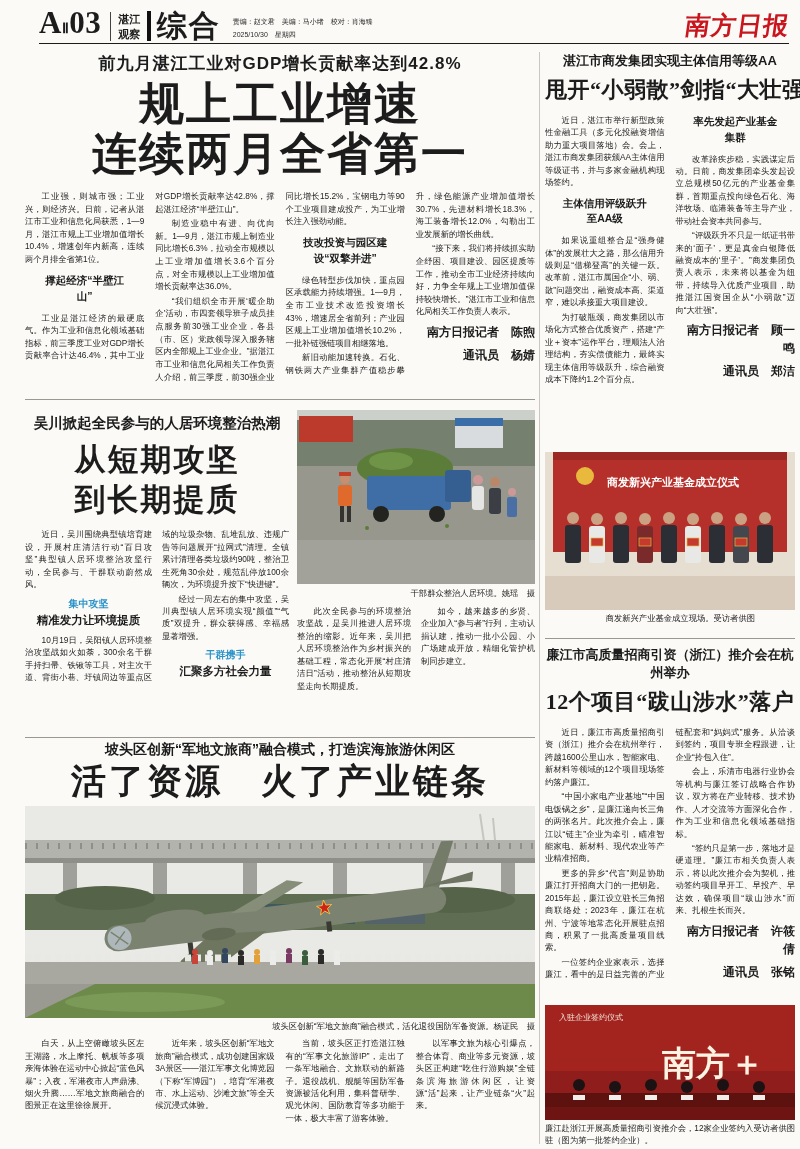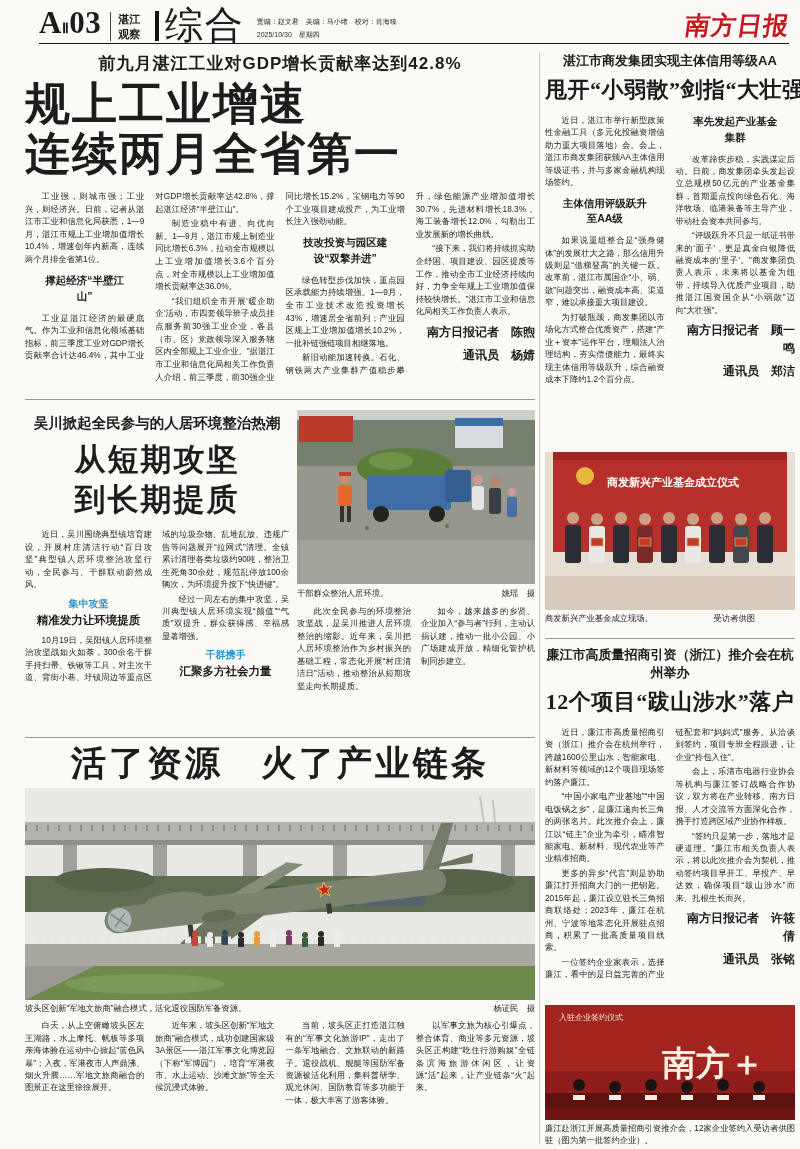--- a/index.html
+++ b/index.html
@@ -8,41 +8,41 @@
     width:800px; height:1149px; position:relative;
     background:#fbfaf7; color:#1c1c1c;
     font-family:"Liberation Sans", sans-serif;
   }
 
   
   #header { position:absolute; left:39px; top:7px; width:750px; height:37px;
     border-bottom:1.5px solid #1b1b1b; display:flex; align-items:center; }
   .edition { font-size:31px; font-weight:700; line-height:33px; font-family:"Liberation Serif", serif; letter-spacing:.5px; white-space:nowrap; }
   .edition .roman { font-size:14px; }
-  .sec-stack { font-size:11px; font-weight:700; line-height:1.3; margin:3px 12px 0 9px;
+  .sec-stack { font-size:11px; font-weight:700; line-height:1.3; margin:3px 4px 0 9px;
     padding-left:7px; border-left:1px solid #444; }
   .thickbar { width:3.5px; height:30px; background:#111; margin:2px 6px 0 3px; }
-  .page-title { font-size:38px; font-weight:400; line-height:33px; letter-spacing:2px; }
+  .page-title { font-size:30px; font-weight:700; line-height:33px; letter-spacing:2px; }
   .credits { font-size:7px; color:#2a2a2a; margin:6px 0 0 12px; line-height:1.9; white-space:nowrap; }
   .masthead { margin-left:auto; color:#c9161e; font-weight:900; font-size:25px; line-height:30px;
     font-family:"Liberation Serif", serif; transform:skewX(-8deg); letter-spacing:1px; margin-top:2px; }
 
   
   .para { text-indent:2em; margin-bottom:2px; }
   .colsub { font-weight:700; font-size:10.5px; text-align:center; margin:7px 17px; break-inside:avoid; }
   .byline { text-align:right; font-weight:700; font-size:12px; margin-top:5px; text-indent:0; }
   .hrule { position:absolute; left:25px; width:510px; border-top:1px solid #9b9892; }
   #vdivider { position:absolute; left:539px; top:52px; height:1092px; width:1px; background:#c9c6c0; }
-  .cap-row { display:flex; justify-content:space-between; font-size:8.3px; color:#222; }
+  .cap-row { display:flex; justify-content:flex-end; font-size:8.3px; color:#222; }
   .photo-frame { display:block; background:#ddd; }
 
   
   #main-art { position:absolute; left:25px; top:52px; width:510px; }
   .kicker-lg { text-align:center; font-size:17px; font-weight:700; letter-spacing:1px; }
-  .head-xl { font-size:45px; font-weight:900; line-height:1.1;
+  .head-xl { text-align:center; font-size:45px; font-weight:900; line-height:1.1;
     letter-spacing:2px; margin-top:5px; font-family:"Liberation Serif", serif; }
   .body-cols4 { margin-top:11px; height:202px; column-count:4; column-gap:11px;
     font-size:8.3px; line-height:1.52; text-align:justify; overflow:hidden; }
 
   
   #wc { position:absolute; left:25px; top:406px; width:510px; height:327px; }
   .wc-left { position:absolute; left:0; top:8px; width:264px; height:327px; }
   .wc-kicker { font-size:14.5px; font-weight:700; text-align:center; }
   .wc-head { font-size:31px; font-weight:900; text-align:center; line-height:1.28;
     letter-spacing:2px; margin:7px 0 9px; font-family:"Liberation Serif", serif; }
@@ -176,20 +176,21 @@
   </div>
   <div class="wc-body-right">
     <p class="para">此次全民参与的环境整治攻坚战，是吴川推进人居环境整治的缩影。近年来，吴川把人居环境整治作为乡村振兴的基础工程，常态化开展“村庄清洁日”活动，推动整治从短期攻坚走向长期提质。</p>
     <p class="para">如今，越来越多的乡贤、企业加入“参与者”行列，主动认捐认建，推动一批小公园、小广场建成开放，精细化管护机制同步建立。</p>
   </div>
 </div>
 
 <div class="hrule" style="top:737px"></div>
 
 <div id="pt">
+  <div class="pt-kicker">坡头区创新“军地文旅商”融合模式，打造滨海旅游休闲区</div>
   <div class="pt-head">活了资源　火了产业链条</div>
 
   <svg class="pt-photo photo-frame" viewBox="0 0 510 212">
     <rect x="0" y="0" width="510" height="212" fill="#e9eae5"></rect>
     <path d="M455 8 L462 56 M468 12 L472 56" stroke="#c6c6c0" stroke-width="2" fill="none"></path>
     <rect x="0" y="34" width="510" height="20" fill="#b3b3ad"></rect>
     <line x1="0" y1="40" x2="510" y2="40" stroke="#8f8f89" stroke-width="6" stroke-dasharray="2 9"></line>
     <rect x="0" y="52" width="510" height="5" fill="#8f8f89"></rect>
     <rect x="38" y="57" width="14" height="42" fill="#a0a09a"></rect>
     <rect x="128" y="57" width="14" height="42" fill="#a0a09a"></rect>
@@ -317,21 +318,21 @@
   <div class="rail-rule"></div>
 
   <div id="rail-a2">
     <div class="rl-kicker">廉江市高质量招商引资（浙江）推介会在杭州举办</div>
     <div class="rl-head">12个项目“跋山涉水”落户</div>
     <div class="rl-body">
       <p class="para">近日，廉江市高质量招商引资（浙江）推介会在杭州举行，跨越1600公里山水，智能家电、新材料等领域的12个项目现场签约落户廉江。</p>
       <p class="para">“中国小家电产业基地”“中国电饭锅之乡”，是廉江递向长三角的两张名片。此次推介会上，廉江以“链主”企业为牵引，瞄准智能家电、新材料、现代农业等产业精准招商。</p>
       <p class="para">更多的异乡“代言”则是协助廉江打开招商大门的一把钥匙。2015年起，廉江设立驻长三角招商联络处；2023年，廉江在杭州、宁波等地常态化开展驻点招商，积累了一批高质量项目线索。</p>
       <p class="para">一位签约企业家表示，选择廉江，看中的是日益完善的产业链配套和“妈妈式”服务。从洽谈到签约，项目专班全程跟进，让企业“拎包入住”。</p>
-      <p class="para">会上，乐清市电器行业协会等机构与廉江签订战略合作协议，双方将在产业转移、南方日报、人才交流等方面深化合作，携手打造跨区域产业协作样板。</p>
+      <p class="para">会上，乐清市电器行业协会等机构与廉江签订战略合作协议，双方将在产业转移、技术协作、人才交流等方面深化合作，作为工业和信息化领域基础指标。</p>
       <p class="para">“签约只是第一步，落地才是硬道理。”廉江市相关负责人表示，将以此次推介会为契机，推动签约项目早开工、早投产、早达效，确保项目“跋山涉水”而来、扎根生长而兴。</p>
       <p class="byline">南方日报记者　许筱倩</p>
       <p class="byline">通讯员　张铭</p>
     </div>
   </div>
 
   <svg class="rail-photo2 photo-frame" viewBox="0 0 250 115">
     <rect x="0" y="0" width="250" height="115" fill="#8f1d1b"></rect>
     <rect x="0" y="0" width="250" height="66" fill="#a3241f"></rect>
     <text x="14" y="15" font-size="8" fill="#f2e3d5">入驻企业签约仪式</text>

